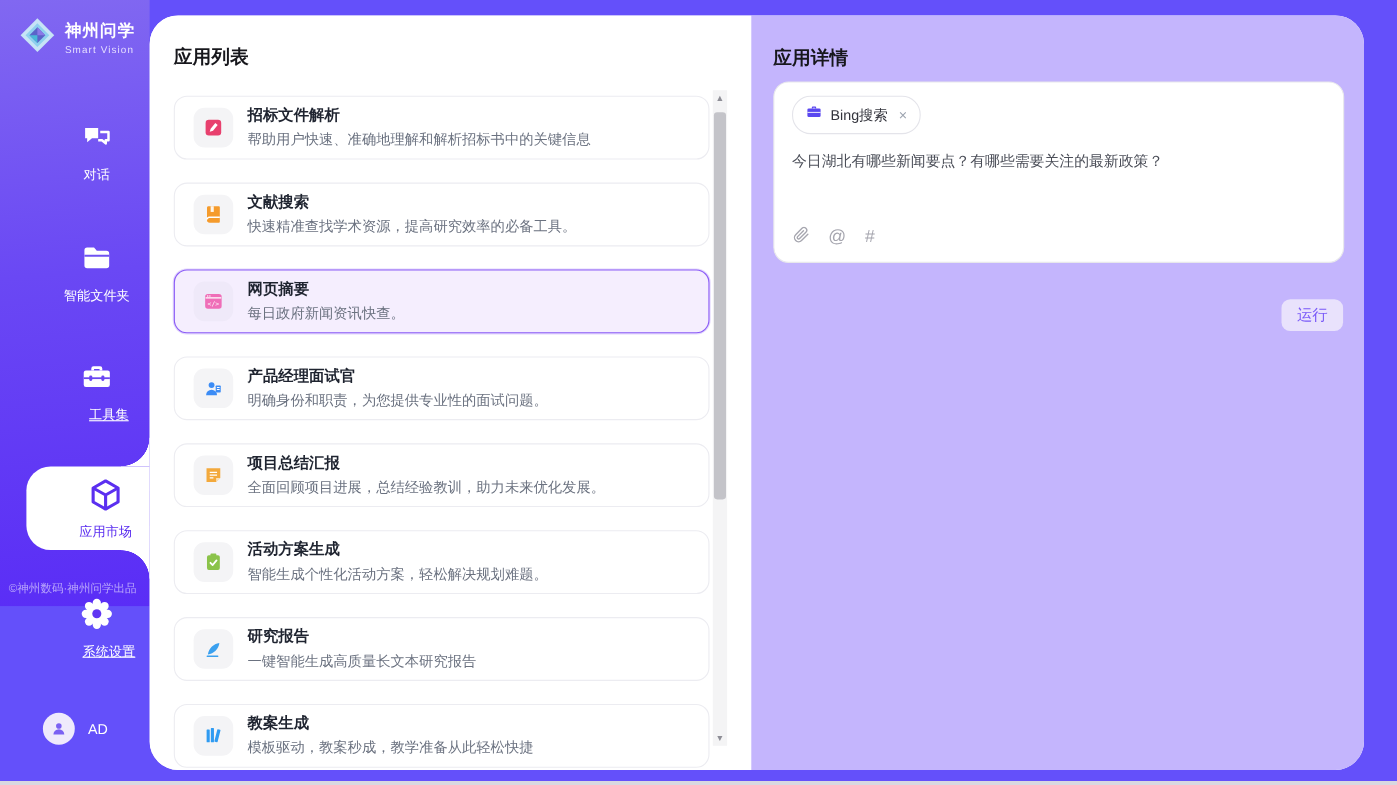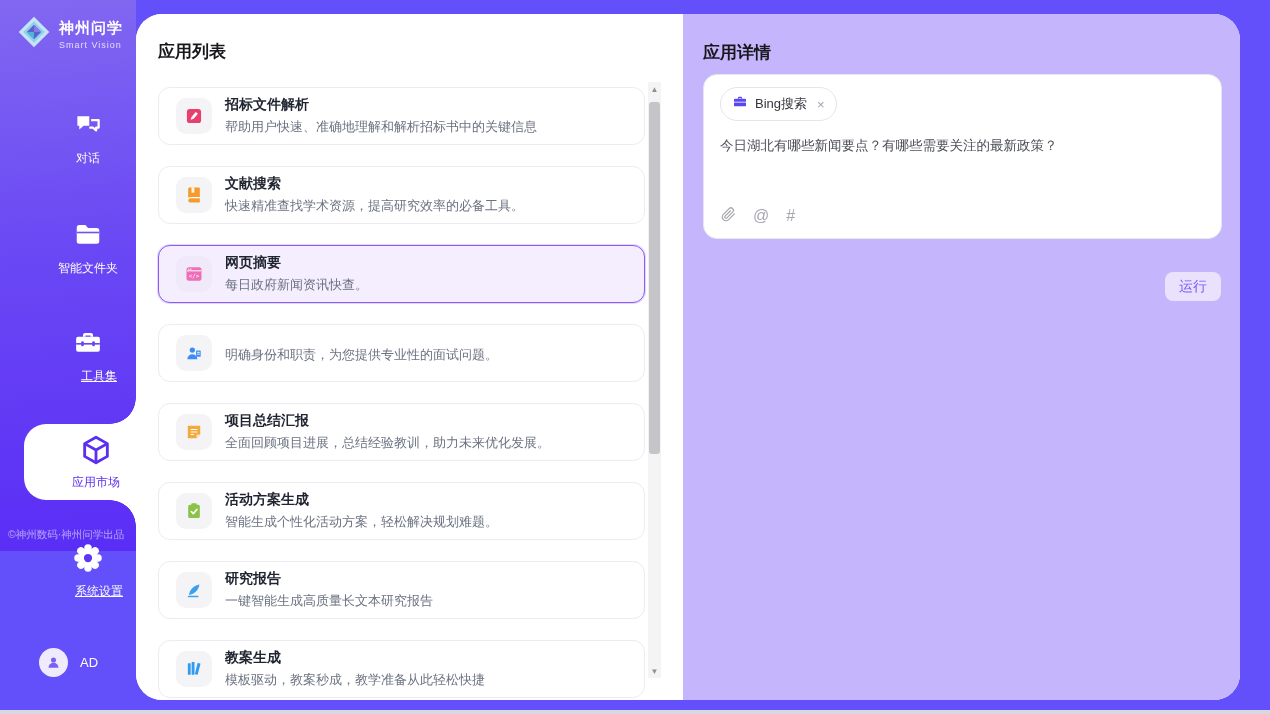--- a/index.html
+++ b/index.html
@@ -222,20 +222,21 @@
           <svg width="20" height="20" viewBox="0 0 24 24">
             <g fill="#3c8cf5">
               <circle cx="10" cy="8.5" r="3.2"></circle>
               <path d="M4 19.5a6 6 0 0 1 12 0z"></path>
               <rect x="14.5" y="9" width="5.5" height="7.6" rx=".8"></rect>
             </g>
             <path d="M15.8 11.2h3M15.8 13.4h3" stroke="#fff" stroke-width="1.1"></path>
           </svg>
         </div>
         <div class="meta">
+          <div class="app-name">产品经理面试官</div>
           <div class="app-desc">明确身份和职责，为您提供专业性的面试问题。</div>
         </div>
       </div>
 
       <div class="app-item">
         <div class="tile">
           <svg width="20" height="20" viewBox="0 0 24 24">
             <g fill="#f3a93c">
                 <path d="M4.5 4.5h15V15l-4.5 4.5H4.5z"></path>
               </g>

